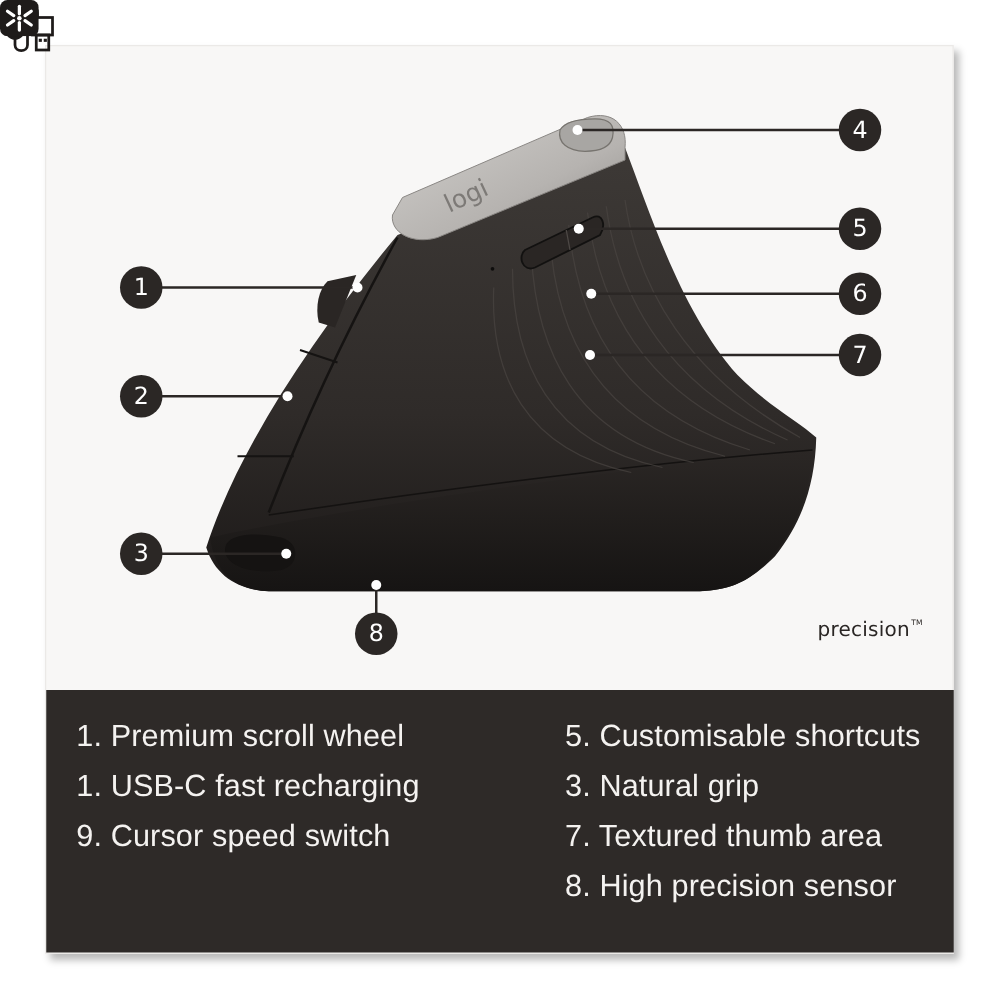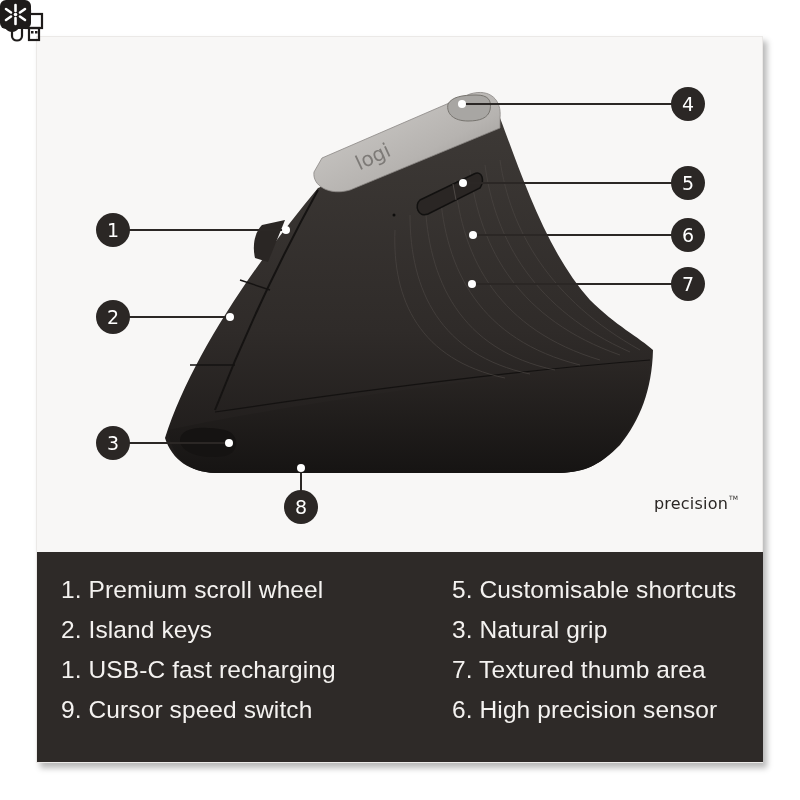--- a/index.html
+++ b/index.html
@@ -187,23 +187,22 @@
     </g>
     <circle cx="15.5" cy="14.5" r="1.8" fill="#ffffff"></circle>
   </svg>
 
   <div class="unifying-label"><span>precision</span><sup>TM</sup></div>
 </div>
 
 <div class="panel">
   <div class="feat-col left">
     <div class="feat">1. Premium scroll wheel</div>
-    <div class="feat">2. Island keys</div>
     <div class="feat">1. USB-C fast recharging</div>
     <div class="feat">9. Cursor speed switch</div>
   </div>
   <div class="feat-col right">
     <div class="feat">5. Customisable shortcuts</div>
     <div class="feat">3. Natural grip</div>
     <div class="feat">7. Textured thumb area</div>
-    <div class="feat">6. High precision sensor</div>
+    <div class="feat">8. High precision sensor</div>
   </div>
 </div>
 
 </body></html>

